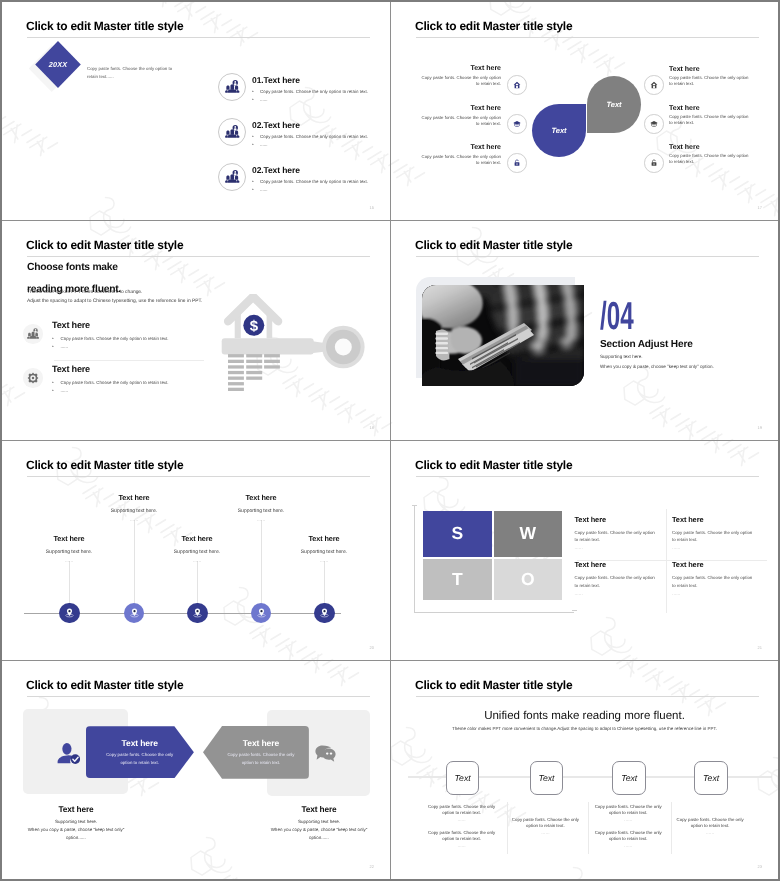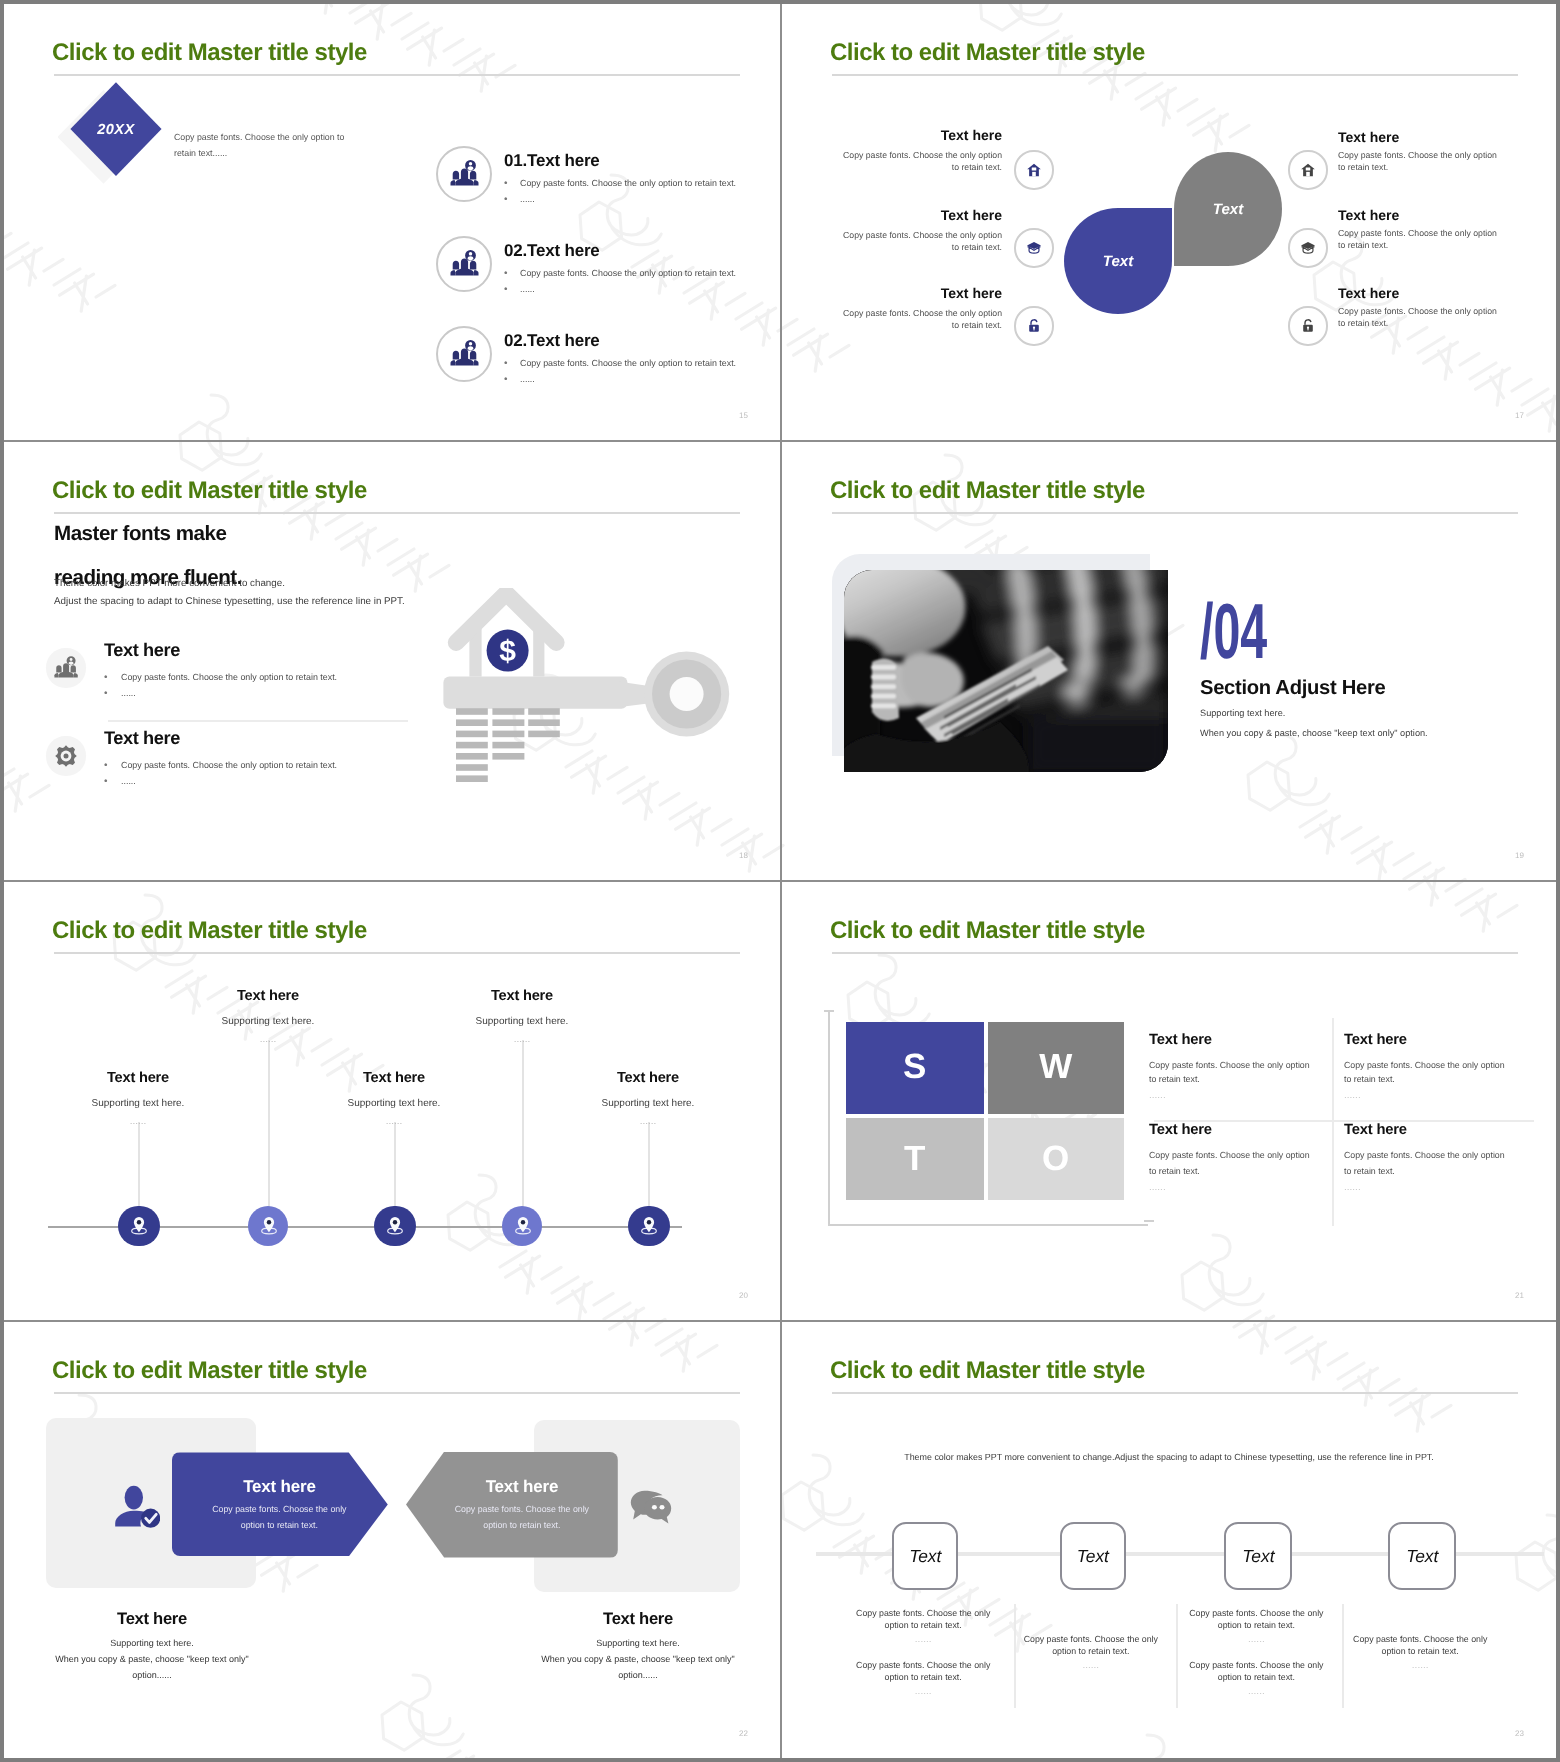--- a/index.html
+++ b/index.html
@@ -7,21 +7,21 @@
        -webkit-font-smoothing:antialiased;text-rendering:geometricPrecision;}
   .grid{position:absolute;left:2px;top:2px;width:776px;height:877px;background:#fff;}
   .slide{position:absolute;overflow:hidden;background:#fff;box-sizing:border-box;}
   .sep-v{position:absolute;background:#8e8e8e;width:1px;top:0;bottom:0;}
   .sep-h{position:absolute;background:#8e8e8e;height:1px;left:0;right:0;}
 
   
   .wmsvg{position:absolute;left:0;top:0;pointer-events:none;z-index:0;}
 
   
-  .title{position:absolute;font-weight:bold;color:#4d7c0f;font-size:12px;line-height:12px;
+  .title{position:absolute;font-weight:bold;color:#000000;font-size:12px;line-height:12px;
          left:24px;top:18px;letter-spacing:-0.25px;}
   .rule{position:absolute;height:1px;background:#d8d8d8;left:25px;top:35px;width:343px;}
   .pnum{position:absolute;color:#bdbdbd;font-size:4px;right:16px;bottom:10px;}
 
   
   .s1-diamond{position:absolute;left:33.2px;top:39.1px;width:45.6px;height:46.9px;background:#41469d;
     clip-path:polygon(50% 0,100% 50%,50% 100%,0 50%);
     display:flex;align-items:center;justify-content:center;}
   .s1-diamond-t{font-size:7.3px;font-weight:bold;font-style:italic;color:#fff;letter-spacing:0.2px;position:relative;top:-0.5px;}
   .s1-diamond-sh{position:absolute;left:26.7px;top:43px;width:46.1px;height:46.9px;background:#f5f5f5;
@@ -299,21 +299,21 @@
   <div class="sep-v" style="left:388px"></div>
 
   <div class="slide" style="left:0;top:219px;width:388px;height:219px">
         <svg class="wmsvg" width="388" height="219" viewBox="0 0 388 219">
         <use href="#wmunit" x="-117" y="85"></use>
         <use href="#wmunit" x="83" y="-25"></use>
         <use href="#wmunit" x="250" y="115"></use>
       </svg>
     <div class="title">Click to edit Master title style</div>
     <div class="rule"></div>
-    <div class="s3-hl" style="top:41px">Master fonts make</div>
+    <div class="s3-hl" style="top:41px">Choose fonts make</div>
     <div class="s3-hl" style="top:63px">reading more fluent.</div>
     <div class="s3-sub" style="top:69px">Theme color makes PPT more convenient to change.</div>
     <div class="s3-sub" style="top:78px">Adjust the spacing to adapt to Chinese typesetting, use the reference line in PPT.</div>
 
     <div class="s3-circ" style="top:103px">
       <svg width="12.5" height="11.5" viewBox="0 0 30 27">
           <g fill="#6f6f6f">
             <path d="M20.5 0a5.4 5.4 0 1 0 0 10.8 5.4 5.4 0 0 0 0-10.8zm0 2.1a1.75 1.75 0 1 1 0 3.5 1.75 1.75 0 0 1 0-3.5zm0 4.2c1.5 0 2.9 0.9 2.9 2.2v.6a4.2 4.2 0 0 1-5.8 0v-.6c0-1.3 1.4-2.2 2.9-2.2z"></path>
             <path d="M14.5 8.5c-2.3 0-3.6 1.6-3.6 3.5v7.4h7.2v-7.4c0-1.9-1.3-3.5-3.6-3.5z"></path>
             <path d="M5.9 10.8c-2 0-3.2 1.4-3.2 3.2v5.4h6.4v-5.4c0-1.8-1.2-3.2-3.2-3.2z"></path>
@@ -648,20 +648,21 @@
 
   <div class="slide" style="left:389px;top:659px;width:387px;height:218px">
         <svg class="wmsvg" width="387" height="218" viewBox="0 0 387 218">
         <use href="#wmunit" x="-5" y="65"></use>
         <use href="#wmunit" x="162" y="205"></use>
         <use href="#wmunit" x="195" y="-45"></use>
         <use href="#wmunit" x="362" y="95"></use>
       </svg>
     <div class="title">Click to edit Master title style</div>
     <div class="rule"></div>
+    <div class="s8-hl">Unified fonts make reading more fluent.</div>
     <div class="s8-sub">Theme color makes PPT more convenient to change.Adjust the spacing to adapt to Chinese typesetting, use the reference line in PPT.</div>
     <div class="s8-line"></div>
 
     <div class="s8-box" style="left:54.8px">
         <span class="s8-bl">Text</span>
       </div>
     <div class="s8-box" style="left:138.6px">
         <span class="s8-bl">Text</span>
       </div>
     <div class="s8-box" style="left:221.4px">

